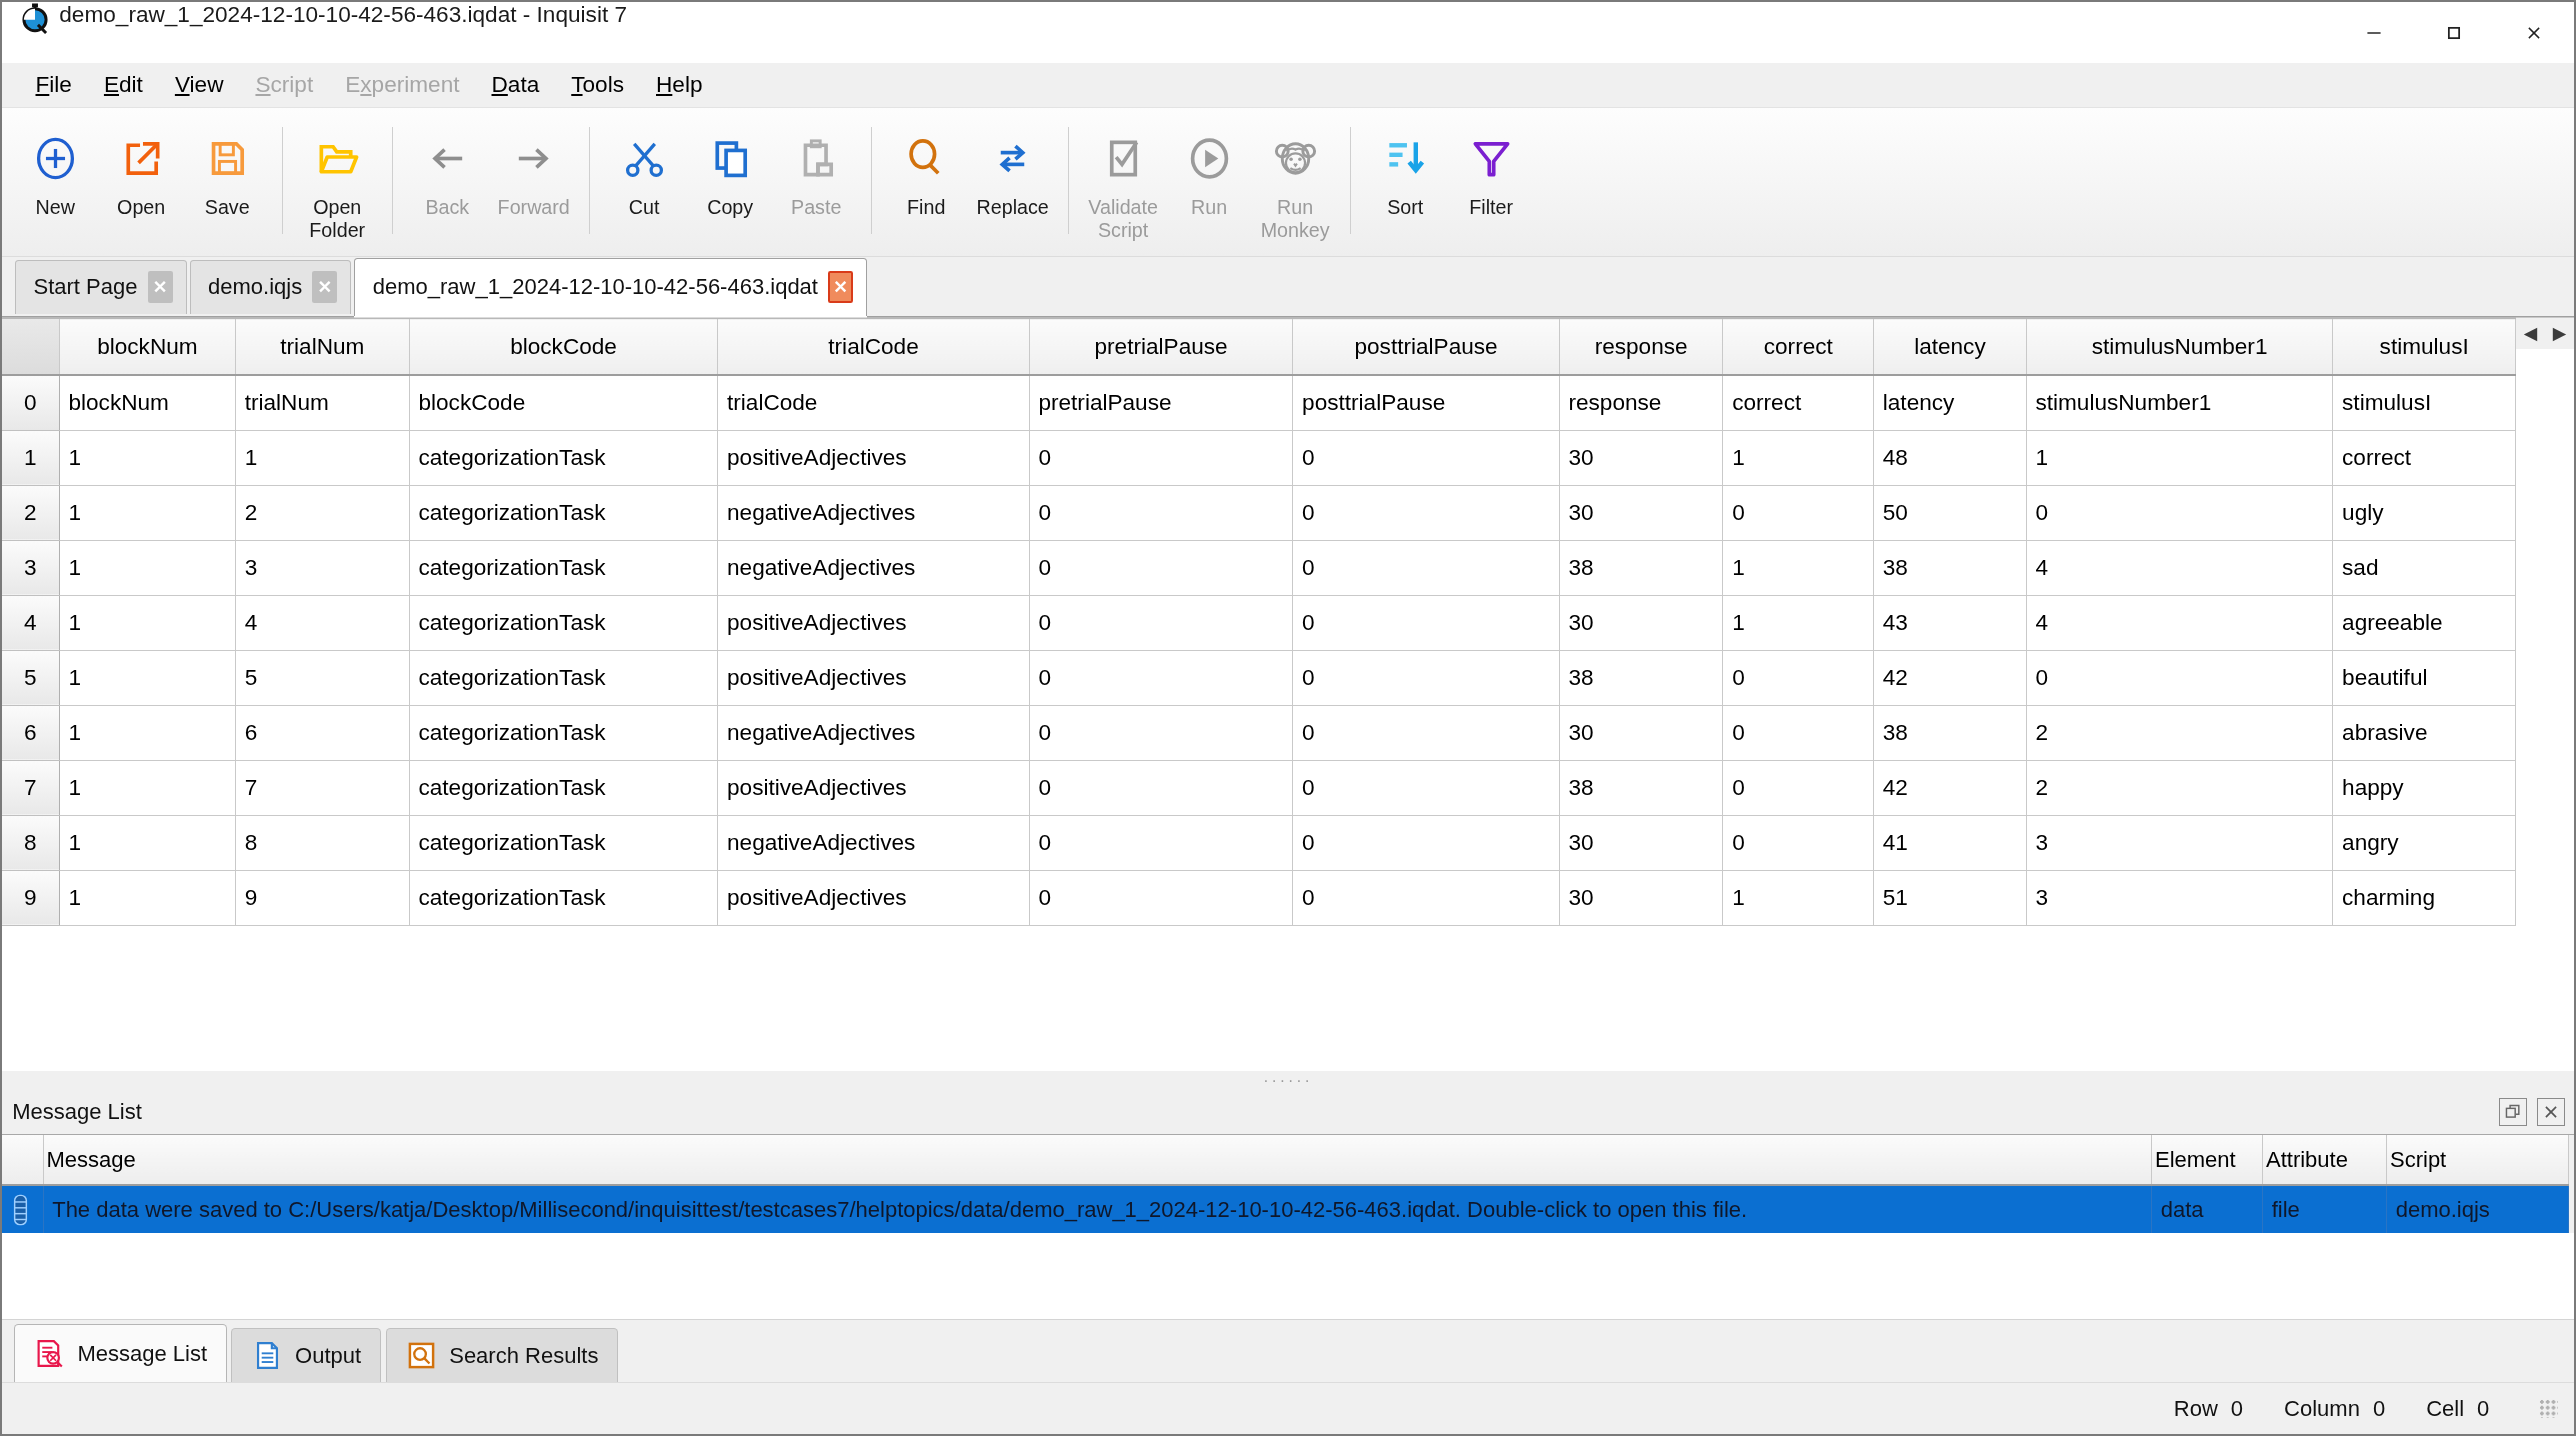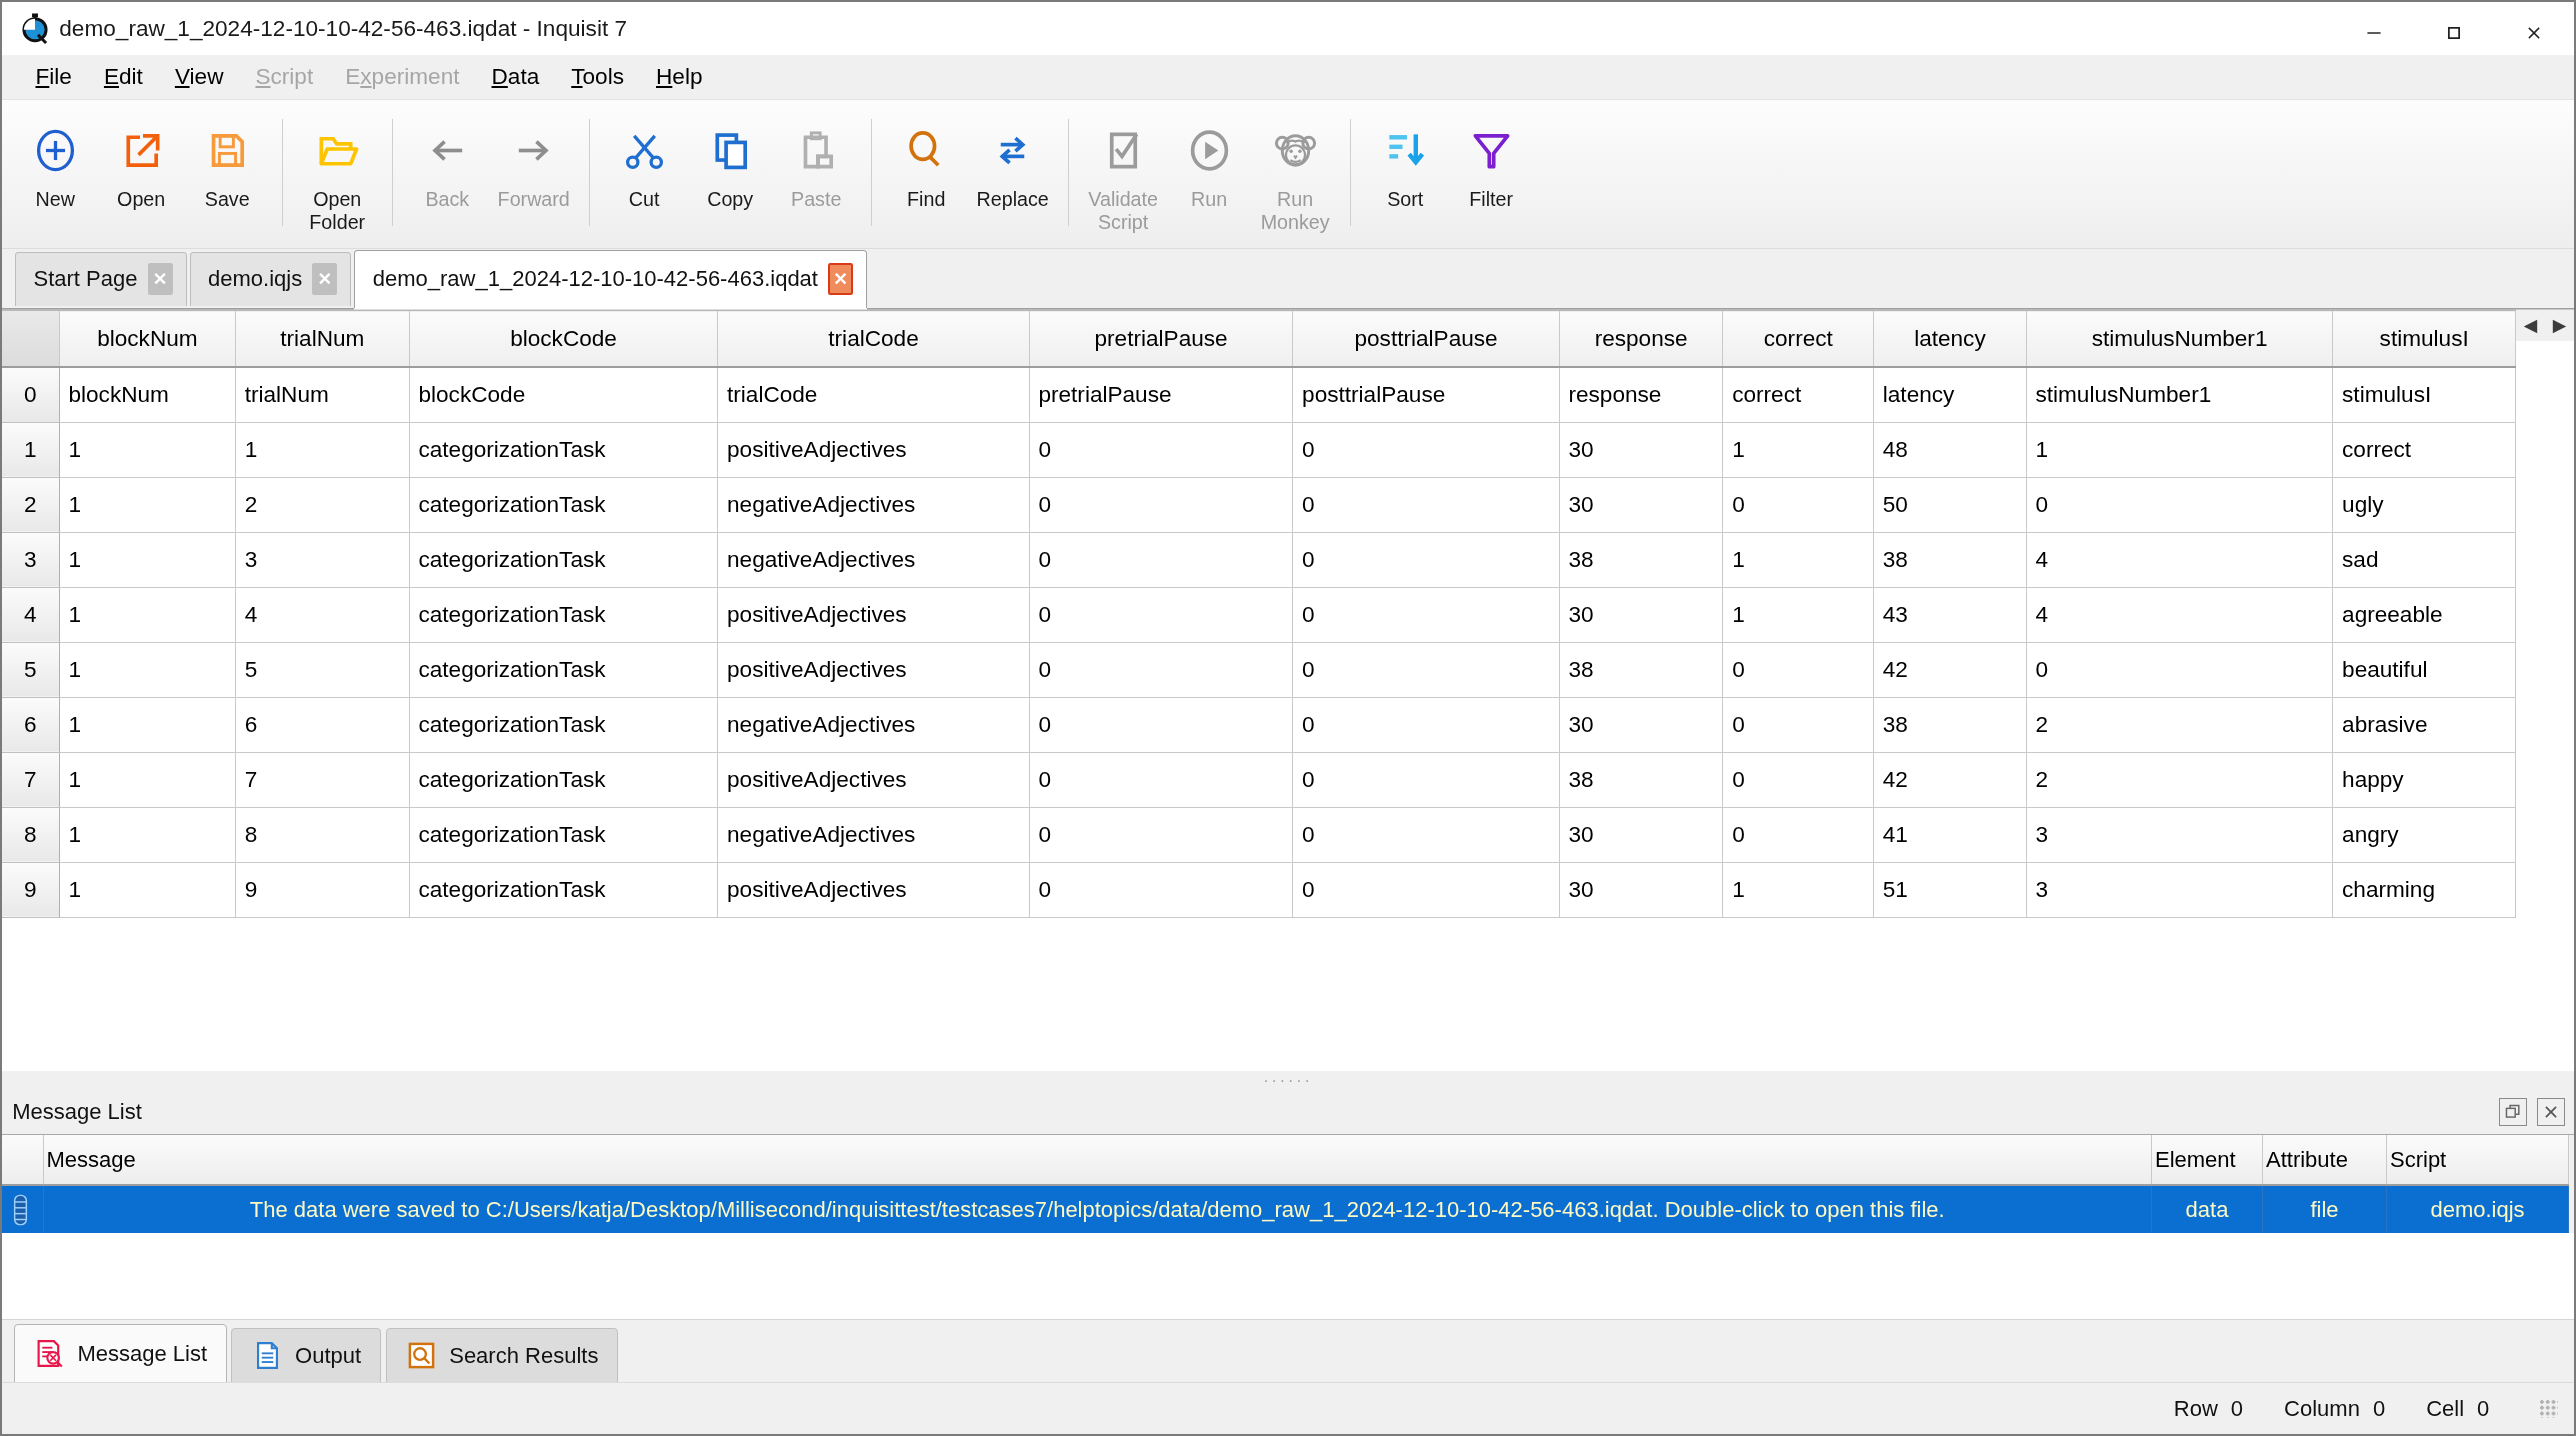--- a/index.html
+++ b/index.html
@@ -10,21 +10,21 @@
     font-size:22px;
     color:#000;
   }
   .window {
     position:absolute; left:0; top:0; width:2576px; height:1436px;
     background:#f0f0f0; border:2.9px solid #7a7a7a;
     display:flex; flex-direction:column;
   }
   
   .titlebar {
-    height:53px; background:#ffffff; display:flex; align-items:center;
+    height:61px; background:#ffffff; display:flex; align-items:flex-start;
     flex:0 0 auto; position:relative;
   }
   .title-icon { width:34px; height:34px; margin-left:16px; flex:0 0 auto; position:relative; }
   .title-text { margin-left:7.3px; font-size:22.6px; color:#1a1a1a; white-space:nowrap; }
   .win-btns { position:absolute; right:0; top:0; height:61px; display:flex; }
   .win-btn {
     width:80px; height:61px; display:flex; align-items:center; justify-content:center;
     font-size:22px; color:#222;
   }
   
@@ -125,21 +125,21 @@
   table.msgs { border-collapse:collapse; table-layout:fixed; width:2567px; }
   table.msgs th {
     background:linear-gradient(180deg,#fbfbfb,#ededed); font-weight:normal; font-size:22px;
     text-align:left; padding:0 3px; height:50px;
     border-right:0.7px solid #c9c9c9; border-bottom:2.2px solid #9d9d9d; color:#000;
   }
   table.msgs td {
     font-size:22px; padding:0 8.7px; height:48px; white-space:nowrap; overflow:hidden;
     border-right:0.7px solid #2a74c4;
   }
-  table.msgs tr.selected td { background:#0b6fd1; color:#fef9c3;text-align:center; }
+  table.msgs tr.selected td { background:#0b6fd1; color:#0f172a; }
   td.msgicon { width:41px; padding:0; text-align:center; }
   .msg-body-blank { background:#fff; height:86px; border-top:none; }
   
   .bottabs {
     height:63px; background:#f0f0f0; display:flex; align-items:flex-end;
     padding-left:11.7px; flex:0 0 auto; border-top:0.7px solid #d4d4d4;
   }
   .bottab {
     height:54px; display:flex; align-items:center; gap:11.7px; padding:0 19px;
     background:#dcdcdc; border:0.7px solid #c0c0c0; border-bottom:none;

